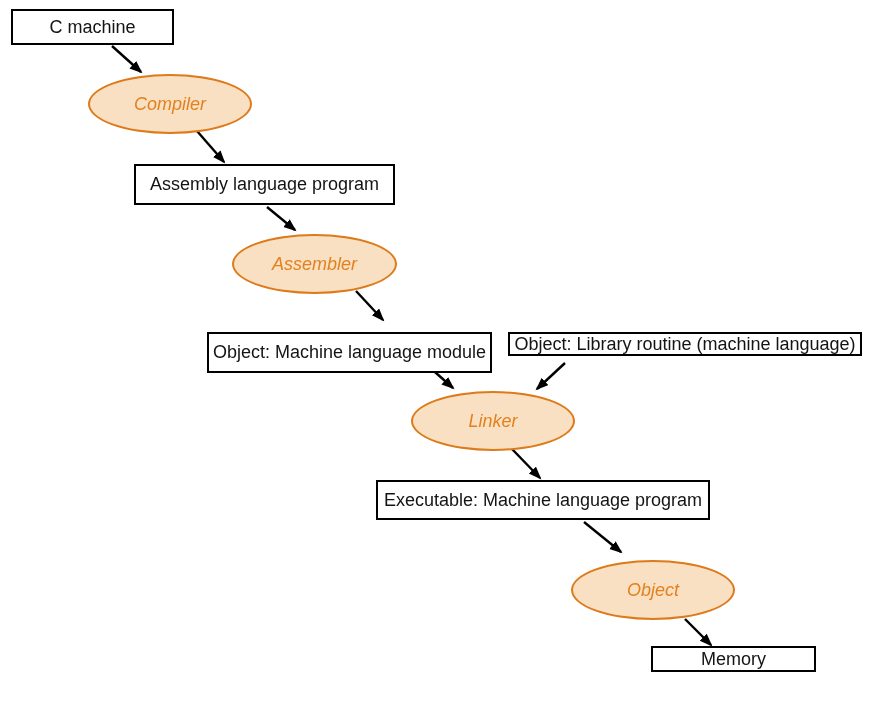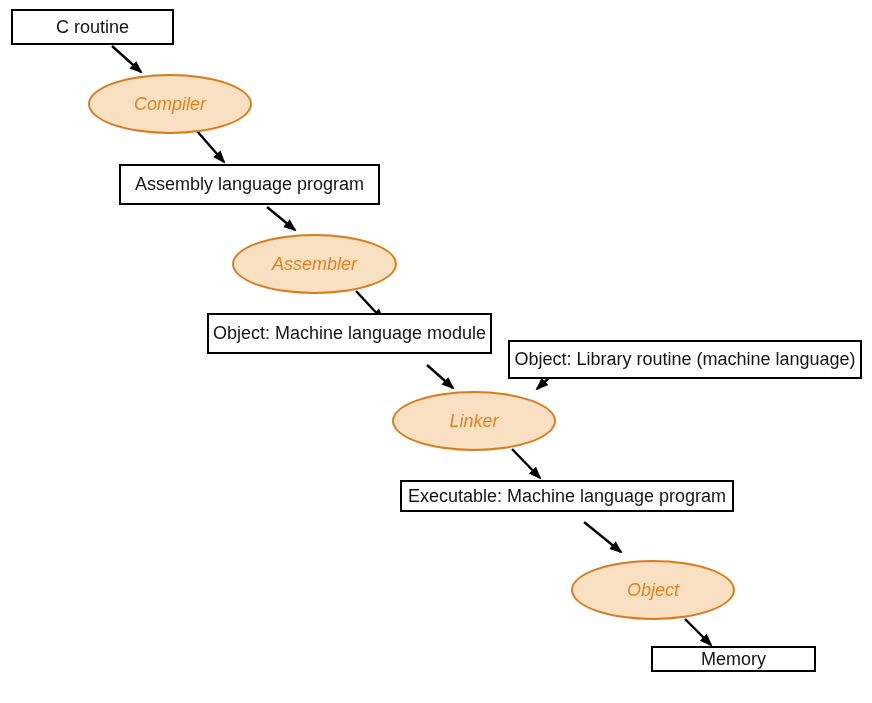--- a/index.html
+++ b/index.html
@@ -64,48 +64,48 @@
     <line class="arrow-line" x1="267" y1="207" x2="295" y2="230" marker-end="url(#ah)"></line>
     <line class="arrow-line" x1="356" y1="291" x2="383" y2="320" marker-end="url(#ah)"></line>
     <line class="arrow-line" x1="427" y1="365" x2="453" y2="388" marker-end="url(#ah)"></line>
     <line class="arrow-line" x1="565" y1="363" x2="537" y2="389" marker-end="url(#ah)"></line>
     <line class="arrow-line" x1="512" y1="449" x2="540" y2="478" marker-end="url(#ah)"></line>
     <line class="arrow-line" x1="584" y1="522" x2="621" y2="552" marker-end="url(#ah)"></line>
     <line class="arrow-line" x1="685" y1="619" x2="711" y2="645" marker-end="url(#ah)"></line>
   </svg>
 
   <div class="node box" style="left:11px;top:9px;width:163px;height:36px">
-    <span>C routine</span>
+    <span>C machine</span>
   </div>
 
   <div class="node process" style="left:88px;top:74px;width:164px;height:60px">
     <span>Compiler</span>
   </div>
 
-  <div class="node box" style="left:119px;top:164px;width:261px;height:41px">
+  <div class="node box" style="left:134px;top:164px;width:261px;height:41px">
     <span>Assembly language program</span>
   </div>
 
   <div class="node process" style="left:232px;top:234px;width:165px;height:60px">
     <span>Assembler</span>
   </div>
 
-  <div class="node box" style="left:207px;top:313px;width:285px;height:41px">
+  <div class="node box" style="left:207px;top:332px;width:285px;height:41px">
     <span>Object: Machine language module</span>
   </div>
 
-  <div class="node box" style="left:508px;top:340px;width:354px;height:39px">
+  <div class="node box" style="left:508px;top:332px;width:354px;height:24px">
     <span>Object: Library routine (machine language)</span>
   </div>
 
-  <div class="node process" style="left:392px;top:391px;width:164px;height:60px">
+  <div class="node process" style="left:411px;top:391px;width:164px;height:60px">
     <span>Linker</span>
   </div>
 
-  <div class="node box" style="left:400px;top:480px;width:334px;height:32px">
+  <div class="node box" style="left:376px;top:480px;width:334px;height:40px">
     <span>Executable: Machine language program</span>
   </div>
 
   <div class="node process" style="left:571px;top:560px;width:164px;height:60px">
     <span>Object</span>
   </div>
 
   <div class="node box" style="left:651px;top:646px;width:165px;height:26px">
     <span>Memory</span>
   </div>

